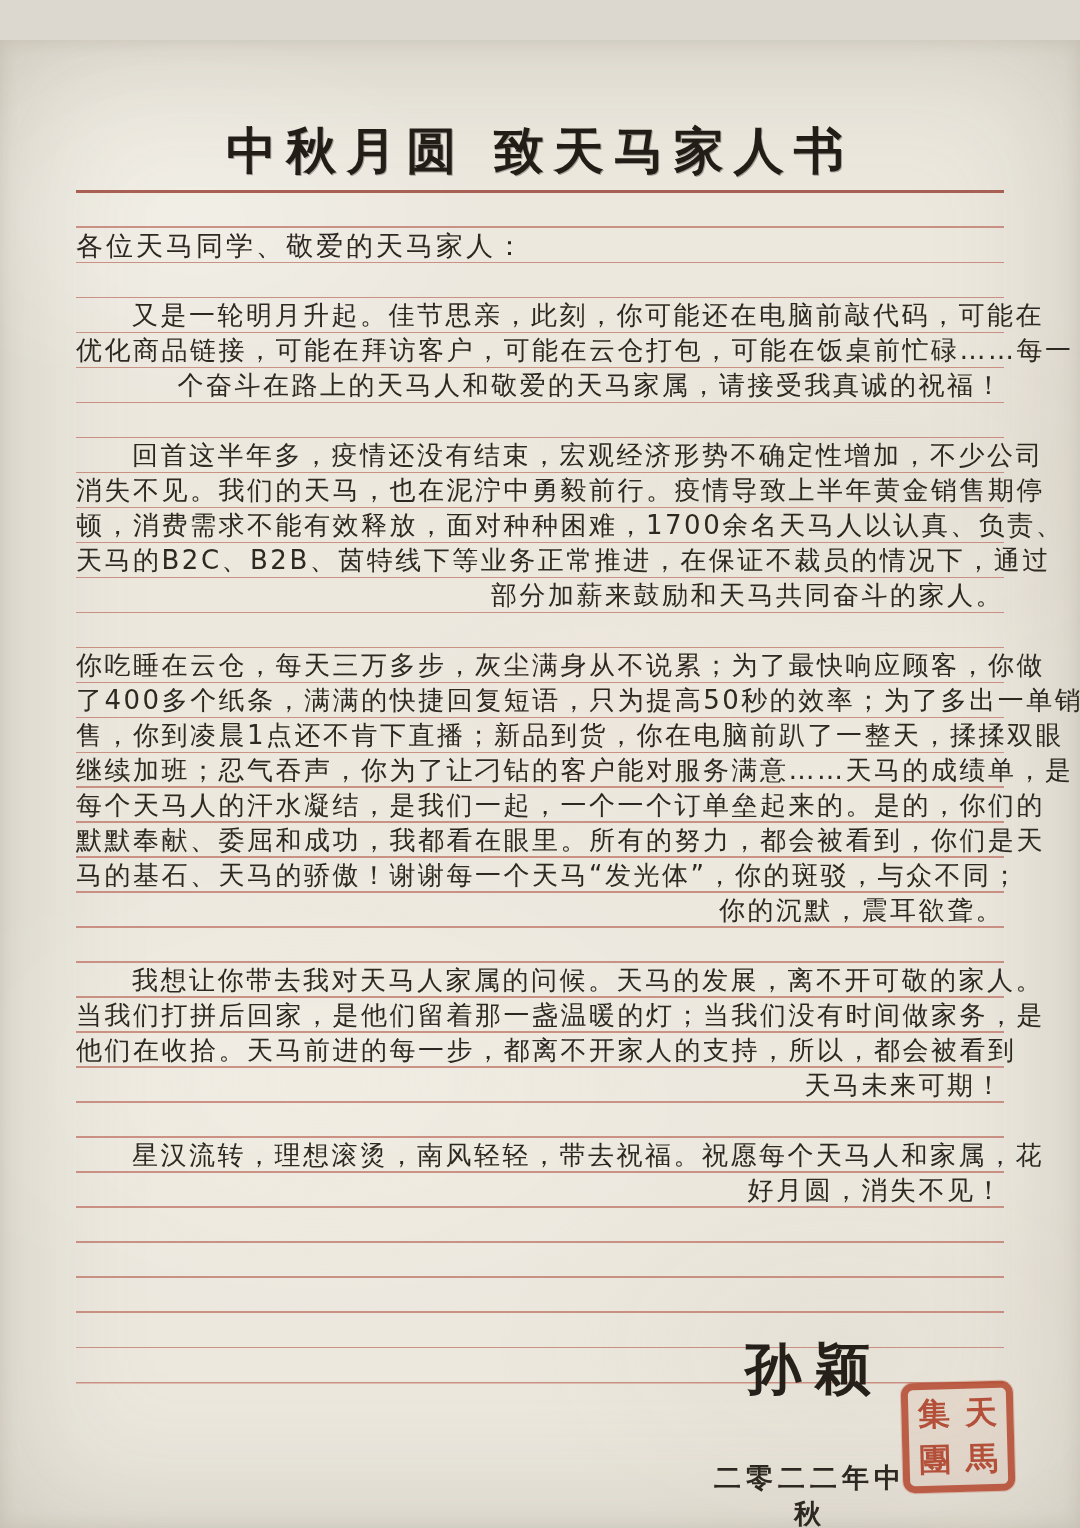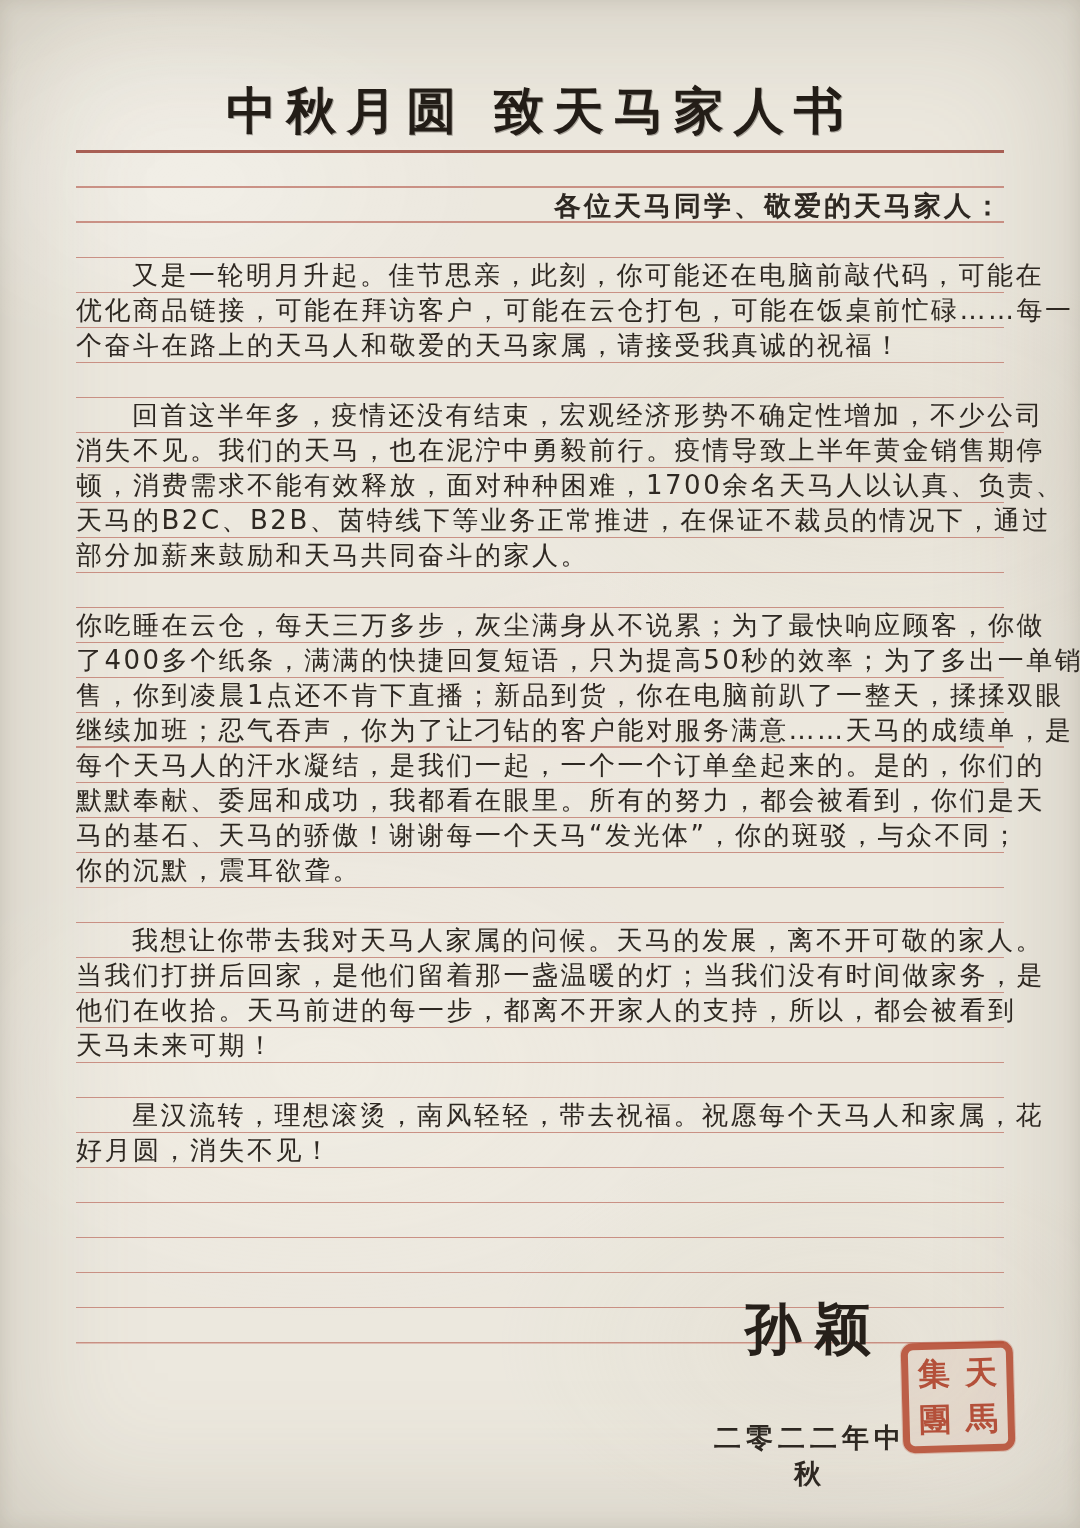--- a/index.html
+++ b/index.html
@@ -7,20 +7,21 @@
     width:1080px;height:1528px;
     background:#dcd8cf;
     font-family:"DejaVu Sans",sans-serif;
     position:relative;
     overflow:hidden;
   }
   .page{
     position:absolute;inset:0;
     background:#ece8de;
     box-shadow:inset 0 0 140px rgba(120,110,92,.28), inset 0 0 18px rgba(120,110,92,.18);
+    margin-top:40px;
   }
   
   .texture{
     position:absolute;inset:0;pointer-events:none;
     background:
       radial-gradient(ellipse 420px 260px at 18% 12%, rgba(255,255,255,.30), transparent 70%),
       radial-gradient(ellipse 520px 300px at 82% 30%, rgba(210,200,185,.22), transparent 70%),
       radial-gradient(ellipse 600px 360px at 30% 70%, rgba(255,252,245,.24), transparent 70%),
       radial-gradient(ellipse 500px 300px at 78% 88%, rgba(205,196,180,.22), transparent 70%),
       radial-gradient(ellipse 300px 180px at 55% 45%, rgba(240,225,218,.25), transparent 70%);
@@ -40,25 +41,25 @@
     border-top:3px solid #a85f54;
     box-shadow:0 1px 0 rgba(205,135,122,.45);
     background:repeating-linear-gradient(
       to bottom,
       transparent 0px, transparent 33.5px,
       rgba(190,115,102,.75) 33.5px, rgba(190,115,102,.75) 35px
     );
     color:#2e2822;
     font-size:26px;
   }
-  .row{height:35px;line-height:35px;white-space:nowrap;letter-spacing:2.5px;}
+  .row{height:35px;line-height:35px;white-space:nowrap;letter-spacing:2.5px;text-align:right;}
   .spacer{height:35px;}
   .para{margin:0;}
   .para .first{padding-left:56px;}
-  .salutation{height:35px;line-height:35px;font-size:27px;letter-spacing:3px;font-weight:700;text-align:right;}
+  .salutation{height:35px;line-height:35px;font-size:27px;letter-spacing:3px;font-weight:400;}
   .sal-wrap{padding-top:35px;}
   .signature-name{
     position:absolute;top:1292px;left:730px;width:170px;
     font-size:56px;font-weight:700;color:#26201a;
     font-family:"DejaVu Serif",serif;
     letter-spacing:14px;text-align:center;
   }
   .signature-date{
     position:absolute;top:1420px;left:700px;width:220px;
     font-size:27px;color:#2e2822;

